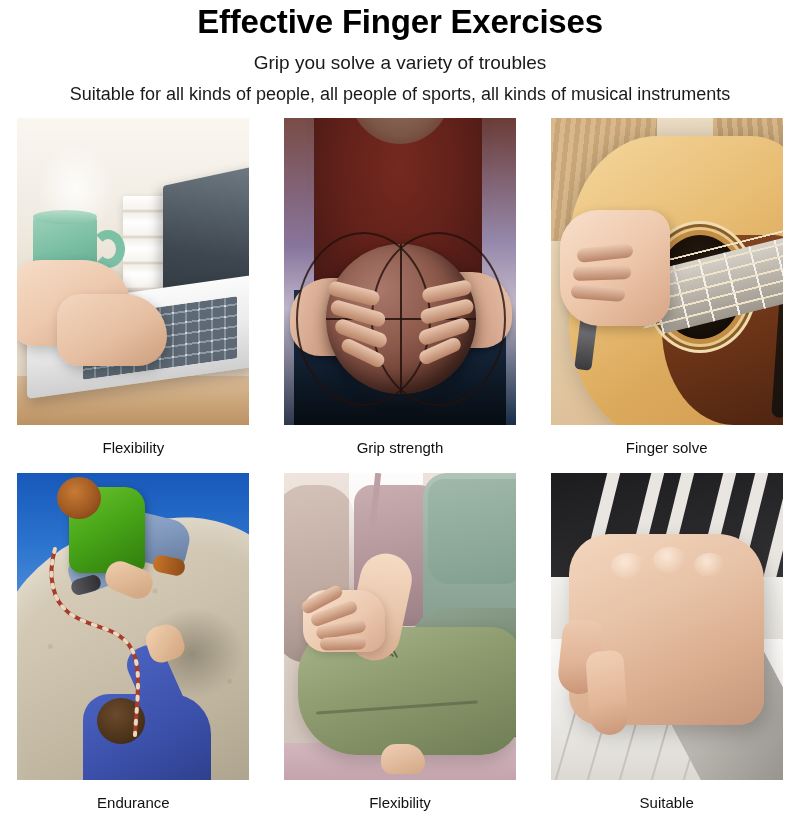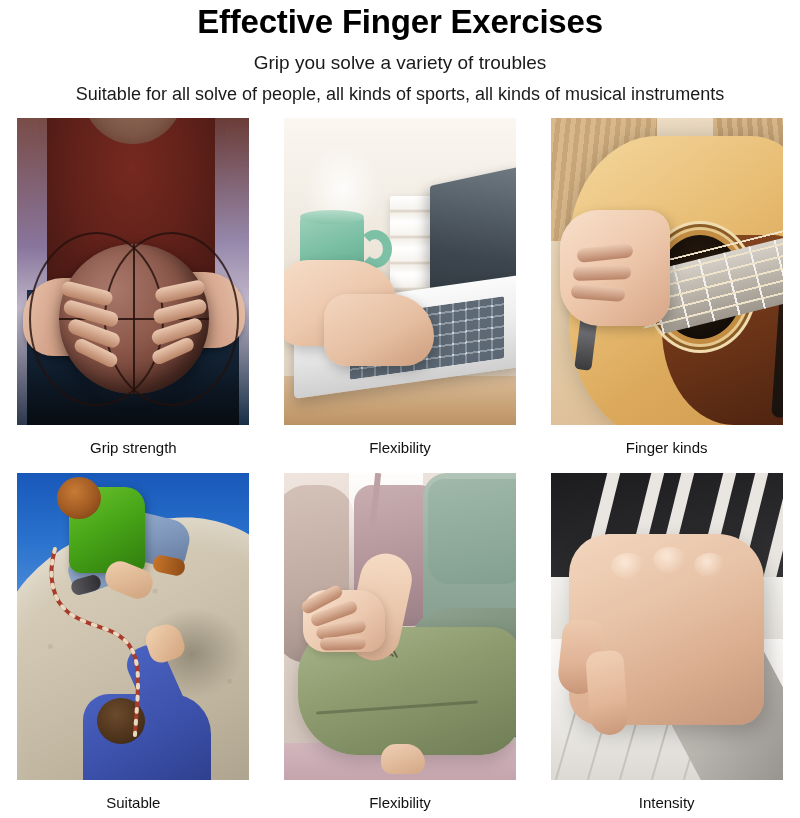--- a/index.html
+++ b/index.html
@@ -276,24 +276,42 @@
     background: linear-gradient(170deg,#f1d0b5 0%,#e2b698 60%,#c9977a 100%); transform:rotate(-4deg); }
 </style>
 </head>
 <body>
 
 <div class="page">
 
   <div class="header">
     <div class="main-title">Effective Finger Exercises</div>
     <div class="subtitle-1">Grip you solve a variety of troubles</div>
-    <div class="subtitle-2">Suitable for all solve of people, all kinds of sports, all kinds of musical instruments</div>
+    <div class="subtitle-2">Suitable for all kinds of people, all people of sports, all kinds of musical instruments</div>
   </div>
 
   <div class="grid">
+
+    <div class="cell">
+      <div class="photo lp">
+        <div class="layer lp-bg"></div>
+        <div class="layer lp-blurA"></div>
+        <div class="layer lp-desk"></div>
+        <div class="layer lp-books"></div>
+        <div class="layer lp-handle"></div>
+        <div class="layer lp-cup"></div>
+        <div class="layer lp-cupRim"></div>
+        <div class="layer lp-screen"></div>
+        <div class="layer lp-base"></div>
+        <div class="layer lp-keys"></div>
+        <div class="layer lp-hand1"></div>
+        <div class="layer lp-hand2"></div>
+      </div>
+      <div class="cell-caption">Flexibility</div>
+    </div>
 
     <div class="cell">
       <div class="photo bb">
         <div class="layer bb-shirt"></div>
         <div class="layer bb-neck"></div>
         <div class="layer bb-sideL"></div>
         <div class="layer bb-sideR"></div>
         <div class="layer bb-shorts"></div>
         <div class="layer bb-shortsSheen"></div>
         <div class="layer bb-handL"></div>
@@ -310,56 +328,38 @@
         <div class="fing" style="left:56px;top:228px;width:46px;height:14px;transform:rotate(26deg);"></div>
         <div class="fing" style="left:138px;top:166px;width:50px;height:15px;transform:rotate(-12deg);"></div>
         <div class="fing" style="left:136px;top:186px;width:54px;height:15px;transform:rotate(-14deg);"></div>
         <div class="fing" style="left:134px;top:206px;width:52px;height:15px;transform:rotate(-18deg);"></div>
         <div class="fing" style="left:134px;top:226px;width:44px;height:14px;transform:rotate(-24deg);"></div>
       </div>
       <div class="cell-caption">Grip strength</div>
     </div>
 
     <div class="cell">
-      <div class="photo lp">
-        <div class="layer lp-bg"></div>
-        <div class="layer lp-blurA"></div>
-        <div class="layer lp-desk"></div>
-        <div class="layer lp-books"></div>
-        <div class="layer lp-handle"></div>
-        <div class="layer lp-cup"></div>
-        <div class="layer lp-cupRim"></div>
-        <div class="layer lp-screen"></div>
-        <div class="layer lp-base"></div>
-        <div class="layer lp-keys"></div>
-        <div class="layer lp-hand1"></div>
-        <div class="layer lp-hand2"></div>
-      </div>
-      <div class="cell-caption">Flexibility</div>
-    </div>
-
-    <div class="cell">
       <div class="photo gt">
         <div class="layer gt-sweater"></div>
         <div class="layer gt-sweaterR"></div>
         <div class="layer gt-white"></div>
         <div class="layer gt-body"></div>
         <div class="layer gt-dark"></div>
         <div class="layer gt-edge"></div>
         <div class="layer gt-hole"></div>
         <div class="layer gt-neck"></div>
         <div class="layer gt-frets"></div>
         <div class="layer gt-strings"></div>
         <div class="layer gt-capo"></div>
         <div class="layer gt-hand"></div>
         <div class="fing" style="left:26px;top:128px;width:56px;height:14px;transform:rotate(-6deg);"></div>
         <div class="fing" style="left:22px;top:148px;width:58px;height:14px;transform:rotate(-2deg);"></div>
         <div class="fing" style="left:20px;top:168px;width:54px;height:14px;transform:rotate(4deg);"></div>
       </div>
-      <div class="cell-caption">Finger kinds</div>
+      <div class="cell-caption">Finger solve</div>
     </div>
 
     <div class="cell">
       <div class="photo cl">
         <div class="layer cl-sky"></div>
         <div class="layer cl-rock"></div>
         <div class="layer cl-rockTex"></div>
         <div class="layer cl-shadow"></div>
         <div class="layer cl-jeans1"></div>
         <div class="layer cl-jeans2"></div>
@@ -370,21 +370,21 @@
         <div class="layer cl-armDown"></div>
         <div class="layer cl-blue"></div>
         <div class="layer cl-armUp"></div>
         <div class="layer cl-head2"></div>
         <div class="layer cl-hand2"></div>
         <svg class="layer cl-rope" viewBox="0 0 232 307" preserveAspectRatio="none">
           <path d="M38 76 C 30 104, 36 128, 52 140 C 74 156, 96 152, 112 172 C 126 190, 120 226, 118 262" fill="none" stroke="#a83c2c" stroke-width="4" stroke-linecap="round"></path>
           <path d="M38 76 C 30 104, 36 128, 52 140 C 74 156, 96 152, 112 172 C 126 190, 120 226, 118 262" fill="none" stroke="#e8d9c0" stroke-width="4" stroke-linecap="round" stroke-dasharray="3 9"></path>
         </svg>
       </div>
-      <div class="cell-caption">Suitable</div>
+      <div class="cell-caption">Endurance</div>
     </div>
 
     <div class="cell">
       <div class="photo yg">
         <div class="layer yg-b1"></div>
         <div class="layer yg-light"></div>
         <div class="layer yg-top1"></div>
         <div class="layer yg-strap"></div>
         <div class="layer yg-torso2"></div>
         <div class="layer yg-bra2"></div>
@@ -424,17 +424,17 @@
         <div class="pn-keyline" style="left:152px;"></div>
         <div class="pn-keyline" style="left:184px;"></div>
         <div class="layer pn-rail"></div>
         <div class="layer pn-hand"></div>
         <div class="layer pn-f1"></div>
         <div class="layer pn-f2"></div>
         <div class="pn-knuck" style="left:26%;top:26%;width:34px;height:26px;"></div>
         <div class="pn-knuck" style="left:44%;top:24%;width:34px;height:26px;"></div>
         <div class="pn-knuck" style="left:62%;top:26%;width:32px;height:24px;"></div>
       </div>
-      <div class="cell-caption">Intensity</div>
+      <div class="cell-caption">Suitable</div>
     </div>
 
   </div>
 </div>
 
 </body></html>

